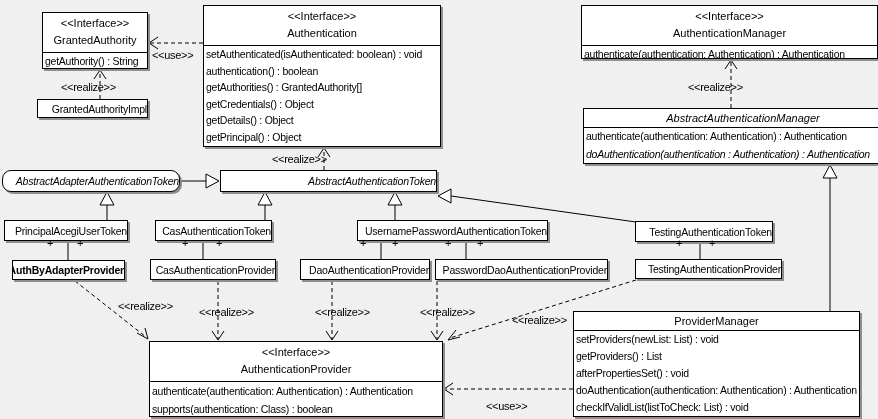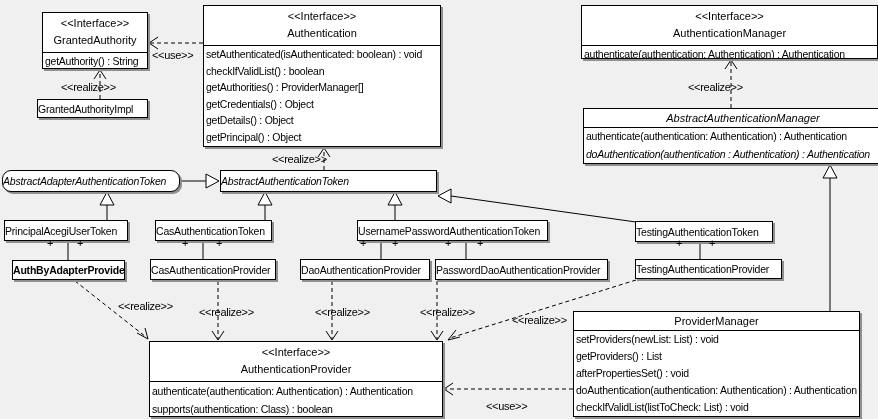--- a/index.html
+++ b/index.html
@@ -12,21 +12,21 @@
   #stage{position:absolute;left:0;top:0;width:878px;height:419px;}
   svg.edges{position:absolute;left:0;top:0;width:878px;height:419px;pointer-events:none;}
   svg.edges line, svg.edges path{stroke:#000;stroke-width:1;fill:none;}
   svg.edges .dash{stroke-dasharray:4 3;}
   svg.edges polygon{fill:#fff;stroke:#000;stroke-width:1;}
   .uml-box{
     position:absolute;background:#fff;border:1px solid #000;
     box-shadow:2px 2px 0 #8f8f8f;box-sizing:border-box;
     font-size:10.5px;color:#000;overflow:hidden;white-space:nowrap;
   }
-  .single{display:flex;align-items:center;justify-content:flex-start;text-align:center;letter-spacing:-0.2px;}
+  .single{display:flex;align-items:center;justify-content:flex-end;text-align:center;letter-spacing:-0.2px;}
   .hdr{border-bottom:1px solid #000;text-align:center;padding:2px 2px 3px;}
   .hdr .line{line-height:17px;font-size:11px;}
   .hdr1{border-bottom:1px solid #000;text-align:center;line-height:18px;font-size:11px;}
   .mrow{line-height:16.5px;padding:0 2px;letter-spacing:-0.25px;overflow:hidden;}
   .it{font-style:italic;}
   .edge-label{position:absolute;font-size:11px;letter-spacing:-0.3px;color:#000;}
   .plus{position:absolute;font-size:11px;color:#000;}
   .pm .mrow{line-height:17px;}
   .ap .mrow{line-height:18px;}
   .aam .mrow{line-height:17.5px;}
@@ -132,22 +132,22 @@
   <div class="uml-box single" style="left:37px;top:99px;width:111px;height:19px;">
     <span>GrantedAuthorityImpl</span>
   </div>
 
   <div class="uml-box" style="left:203px;top:5px;width:238px;height:142px;">
     <div class="hdr">
       <div class="line">&lt;&lt;Interface&gt;&gt;</div>
       <div class="line">Authentication</div>
     </div>
     <div class="mrow">setAuthenticated(isAuthenticated: boolean) : void</div>
-    <div class="mrow">checkIfValidList() : boolean</div>
-    <div class="mrow">getAuthorities() : ProviderManager[]</div>
+    <div class="mrow">authentication() : boolean</div>
+    <div class="mrow">getAuthorities() : GrantedAuthority[]</div>
     <div class="mrow">getCredentials() : Object</div>
     <div class="mrow">getDetails() : Object</div>
     <div class="mrow">getPrincipal() : Object</div>
   </div>
 
   <div class="uml-box" style="left:581px;top:5px;width:297px;height:54px;">
     <div class="hdr">
       <div class="line">&lt;&lt;Interface&gt;&gt;</div>
       <div class="line">AuthenticationManager</div>
     </div>

